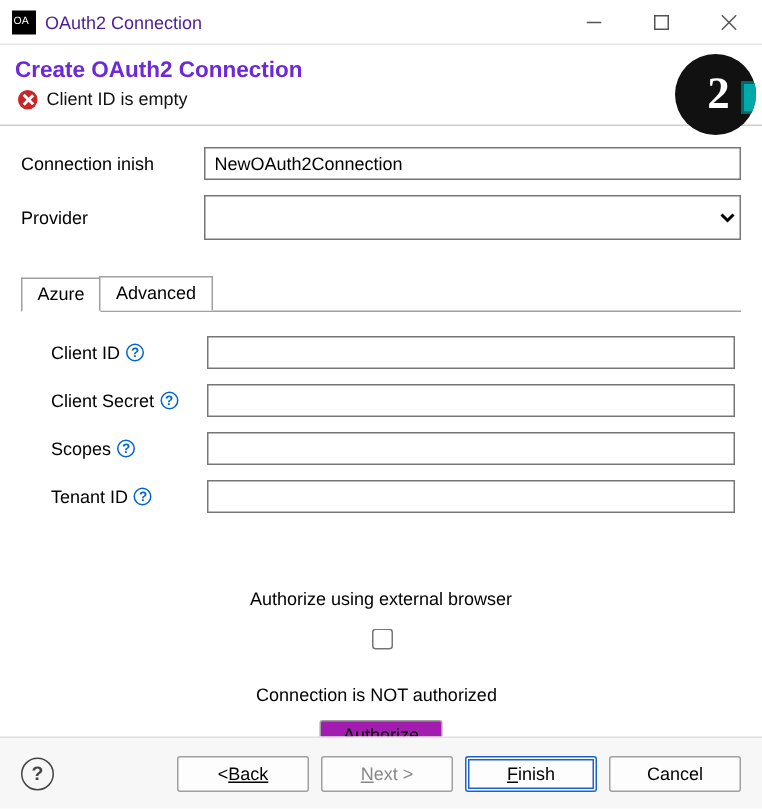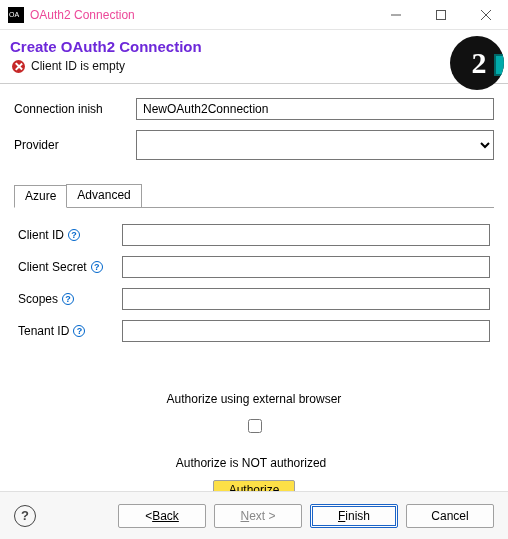--- a/index.html
+++ b/index.html
@@ -1,21 +1,21 @@
 <!DOCTYPE html>
 <html><head>
 <meta charset="utf-8">
 <style>
   * { box-sizing: border-box; font-family: "Segoe UI", Tahoma, sans-serif; font-size: 12px; }
   body { margin: 0; background: #fff; width: 508px; height: 539px; overflow: hidden; }
 
   .titlebar { height: 30px; display: flex; align-items: center; border-bottom: 1px solid #e5e5e5; background: #fff; }
   .titlebar .app-icon { width: 16px; height: 16px; margin: 0 6px 0 8px; background: #000; position: relative; }
   .titlebar .app-icon::after { content: "OA"; color: #fff; font-size: 7px; position: absolute; left: 1px; top: 4px; }
-  .titlebar .title { color: #ec4899; }
+  .titlebar .title { color: #4c1d95; }
   .titlebar .spacer { flex: 1; }
   .win-btn { width: 45px; height: 30px; display: flex; align-items: center; justify-content: center; color: #555; }
   .win-btn svg { width: 10px; height: 10px; }
 
   .banner { padding: 6px 10px 10px 10px; border-bottom: 1px solid #ccc; position: relative; background: #fff; }
   .banner h1 { margin: 2px 0 4px 0; font-size: 15px; font-weight: bold; color: #6d28d9; }
   .err-row { display: flex; align-items: center; gap: 6px; margin-left: 2px; }
   .err-icon { width: 13px; height: 13px; border-radius: 50%; background: #c62828; position: relative; }
   .err-icon::before, .err-icon::after { content: ""; position: absolute; left: 6px; top: 2px; width: 1.5px; height: 9px; background: #fff; }
   .err-icon::before { transform: rotate(45deg); }
@@ -33,30 +33,30 @@
   .form-row { display: flex; align-items: center; margin-bottom: 10px; }
   .form-row .lbl { width: 122px; color: #000; }
   .txt { flex: 1; height: 22px; border: 1px solid #767676; padding: 2px 6px; font-size: 12px; }
   .sel { flex: 1; height: 22px; border: 1px solid #767676; background: #fff; padding: 14px 4px; font-size: 12px; }
 
   .tabs { margin-top: 24px; display: flex; border-bottom: 1px solid #a0a0a0; }
   .tab { padding: 3px 10px 4px; border: 1px solid #a0a0a0; border-bottom: none; background: #fff; margin-right: -1px; position: relative; }
   .tab.active { border-bottom: 1px solid #fff; top: 1px; }
 
   .tab-body { padding: 16px 4px 4px 4px; }
-  .field-row { display: flex; align-items: center; margin-bottom: 10px; }
+  .field-row { display: flex; align-items: center; margin-bottom: 10px; margin-left: 16px; }
   .field-row .flbl { width: 104px; color: #000; display: flex; align-items: center; gap: 4px; }
   .help-ic { width: 12px; height: 12px; border: 1.3px solid #0066cc; border-radius: 50%; color: #0066cc; font-size: 9px; display: inline-flex; align-items: center; justify-content: center; font-weight: bold; }
 
   .auth-row { margin-top: 36px; padding: 0 18px; display: flex; align-items: center; gap: 10px; flex-direction: column; }
   .auth-row .chk-lbl { color: #000; }
   .chk { width: 14px; height: 14px; }
   .auth-row .spacer { flex: 1; }
   .conn-status { color: #000; margin-right: 6px; }
-  .btn { height: 20px; padding: 0 15px; border: 1px solid #a0a0a0; background: #fde047; border-radius: 2px; display: inline-flex; align-items: center; justify-content: center; cursor: pointer; }
+  .btn { height: 20px; padding: 0 15px; border: 1px solid #a0a0a0; background: #a21caf; border-radius: 2px; display: inline-flex; align-items: center; justify-content: center; cursor: pointer; }
 
   .sep { border-top: 1px solid #ccc; margin: 20px 0 0 0; }
 
   .footer { position: absolute; bottom: 0; left: 0; right: 0; height: 48px; display: flex; align-items: center; padding: 0 14px; background: #f7f7f7; border-top: 1px solid #e0e0e0; }
   .help-round { width: 22px; height: 22px; border: 1.5px solid #444; border-radius: 50%; display: flex; align-items: center; justify-content: center; color: #444; font-weight: bold; font-size: 13px; }
   .footer .spacer { flex: 1; }
   .nav-btn { width: 88px; height: 24px; margin-left: 8px; border: 1px solid #a0a0a0; background: #fdfdfd; border-radius: 2px; display: inline-flex; align-items: center; justify-content: center; }
   .nav-btn.disabled { color: #888; }
   .nav-btn.primary { border: 1px solid #1a63c7; color: #000; }
   .nav-btn.primary:focus, .nav-btn.primary { outline: 1px solid #1a63c7; outline-offset: -3px; }
@@ -148,21 +148,21 @@
       </div>
       <input class="txt" type="text" value="" style="">
     </div>
 
   </div>
 
   <div class="auth-row">
     <span class="chk-lbl">Authorize using external browser</span>
     <input type="checkbox" class="chk" style="">
     <div class="spacer"></div>
-    <span class="conn-status">Authorize is NOT authorized</span>
+    <span class="conn-status">Connection is NOT authorized</span>
     <button class="btn">Authorize</button>
   </div>
 
   <div class="sep"></div>
 </div>
 
 <div class="footer">
   <div class="help-round">?</div>
   <div class="spacer"></div>
   <button class="nav-btn">&lt; <span class="ul">Back</span></button>

